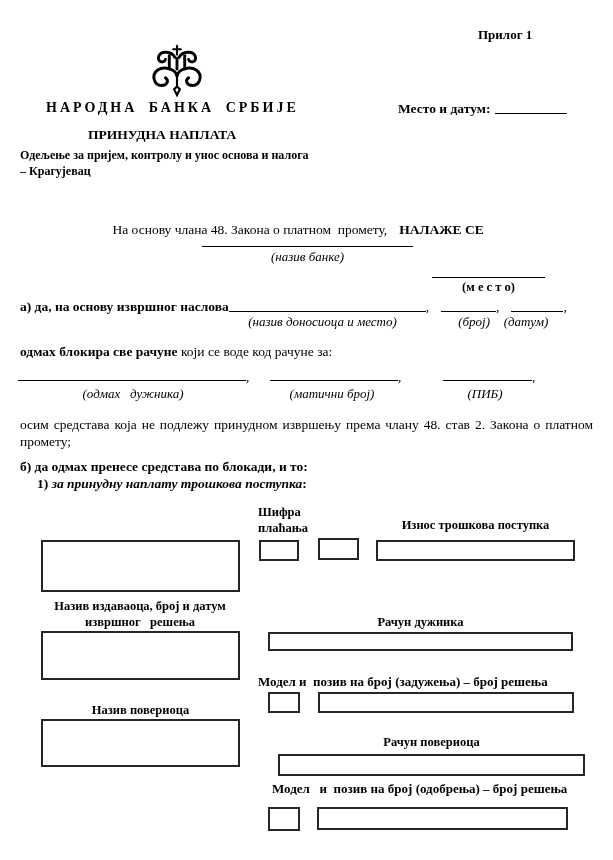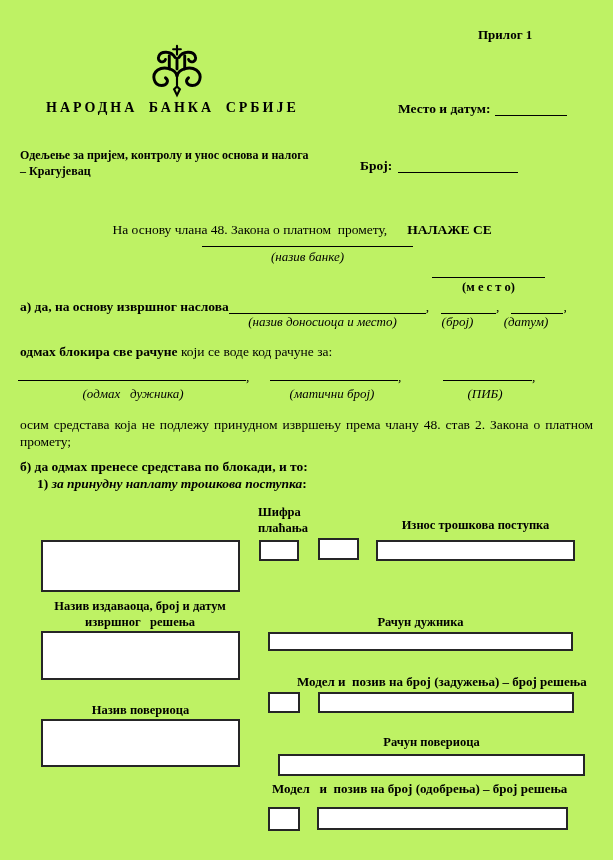--- a/index.html
+++ b/index.html
@@ -1,31 +1,31 @@
 <!DOCTYPE html>
 <html><head>
 <meta charset="utf-8">
 <style>
   html,body { margin:0; padding:0; background:#888; }
   .page {
     position:relative; width:613px; height:860px; margin:0 auto;
-    background:#bef264; color:#000;
+    background:#ffffff; color:#000;
     font-family:"Liberation Serif","DejaVu Serif",serif;
     font-size:13.5px; overflow:hidden;
   }
   .abs { position:absolute; }
   .b { font-weight:bold; }
   .i { font-style:italic; }
   .ctr { text-align:center; }
   .pre { white-space:pre-wrap; }
   .blank { display:inline-block; border-bottom:1px solid #000; height:12px; vertical-align:baseline; }
   .box { position:absolute; border:2px solid #262626; background:#fff; box-sizing:border-box; }
   .cap { font-style:italic; font-size:13px; }
   .lbl { font-weight:bold; font-size:12.5px; line-height:15px; }
-  .row { display:flex; align-items:center; }
+  .row { display:flex; align-items:flex-start; }
 </style>
 </head>
 <body>
 
 <div class="page">
 
   <div class="abs b" style="left:478px; top:27px; font-size:13px;">Прилог 1</div>
 
   <div class="abs" style="left:146px; top:44px; width:62px; height:54px;">
     <svg width="62" height="54" viewBox="0 0 64 56">
@@ -41,33 +41,30 @@
     </svg>
   </div>
 
   <div class="abs b" style="left:46px; top:100px; font-size:14px; letter-spacing:3px; word-spacing:5px;">НАРОДНА БАНКА СРБИЈЕ</div>
 
   <div class="abs row" style="left:398px; top:101px;">
     <span class="b" style="font-size:13.5px;">Место и датум:</span>
     <span class="blank" style="width:72px; margin-left:5px;"></span>
   </div>
 
+  <div class="abs b" style="left:88px; top:127px; font-size:13.5px;">ПРИНУДНА НАПЛАТА</div>
 
   <div class="abs b" style="left:20px; top:147px; font-size:12px; line-height:16px;">
     <div>Одељење за пријем, контролу и унос основа и налога</div>
     <div>– Крагујевац</div>
   </div>
 
-  <div class="abs row" style="left:360px; top:158px;">
-    <span class="b" style="font-size:13.5px;">Број:</span>
-    <span class="blank" style="width:120px; margin-left:6px;"></span>
-  </div>
 
   <div class="abs pre" style="left:99px; top:206px;">
-    <span>На основу члана 48. Закона о платном  промету,</span><span class="b" style="margin-left:20px;text-align:right;">НАЛАЖЕ СЕ</span>
+    <span>На основу члана 48. Закона о платном  промету,</span><span class="b" style="margin-left:12px;text-align:right;">НАЛАЖЕ СЕ</span>
   </div>
 
   <div class="abs" style="left:202px; top:234px;">
     <span class="blank" style="width:211px;"></span>
   </div>
   <div class="abs cap ctr" style="left:202px; top:249px; width:211px;">(назив банке)</div>
 
   <div class="abs" style="left:432px; top:265px;">
     <span class="blank" style="width:113px;"></span>
   </div>
@@ -76,21 +73,21 @@
   <div class="abs row" style="left:20px; top:299px;">
     <span class="b">а) да, на основу извршног наслова</span>
       <span class="blank" style="width:197px;"></span>
       <span>,</span>
     <span class="blank" style="width:55px; margin-left:12px;"></span>
       <span>,</span>
     <span class="blank" style="width:52px; margin-left:12px;"></span>
       <span>,</span>
   </div>
   <div class="abs cap ctr" style="left:235px; top:314px; width:175px;">(назив доносиоца и место)</div>
-  <div class="abs cap ctr" style="left:425px; top:314px; width:65px;">(број)</div>
+  <div class="abs cap ctr" style="left:425px; top:314px; width:65px;text-align:right;">(број)</div>
   <div class="abs cap ctr" style="left:492px; top:314px; width:68px;">(датум)</div>
 
   <div class="abs" style="left:20px; top:344px;">
     <span class="b">одмах блокира све рачуне</span><span class="pre"> који се воде код рачуне за:</span>
   </div>
 
   <div class="abs" style="left:18px; top:368px;">
     <span class="blank" style="width:228px;"></span><span>,</span>
   </div>
   <div class="abs" style="left:270px; top:368px;">
@@ -119,21 +116,21 @@
   <div class="box" style="left:318px; top:538px; width:41px; height:22px;"></div>
   <div class="box" style="left:376px; top:540px; width:199px; height:21px;"></div>
 
   <div class="abs lbl ctr pre" style="left:25px; top:598px; width:230px; line-height:16px;">Назив издаваоца, број и датум
 извршног   решења</div>
   <div class="abs lbl ctr" style="left:268px; top:615px; width:305px;">Рачун дужника</div>
 
   <div class="box" style="left:41px; top:631px; width:199px; height:49px;"></div>
   <div class="box" style="left:268px; top:632px; width:305px; height:19px;"></div>
 
-  <div class="abs lbl pre" style="left:258px; top:674px; font-size:13px;margin-left:39px;">Модел и  позив на број (задужења) – број решења</div>
+  <div class="abs lbl pre" style="left:258px; top:674px; font-size:13px;">Модел и  позив на број (задужења) – број решења</div>
   <div class="box" style="left:268px; top:692px; width:32px; height:21px;"></div>
   <div class="box" style="left:318px; top:692px; width:256px; height:21px;"></div>
 
   <div class="abs lbl ctr" style="left:41px; top:703px; width:199px;">Назив повериоца</div>
   <div class="box" style="left:41px; top:719px; width:199px; height:48px;"></div>
 
   <div class="abs lbl ctr" style="left:278px; top:735px; width:307px;">Рачун повериоца</div>
   <div class="box" style="left:278px; top:754px; width:307px; height:22px;"></div>
 
   <div class="abs lbl pre" style="left:272px; top:781px; font-size:13px;">Модел   и  позив на број (одобрења) – број решења</div>

